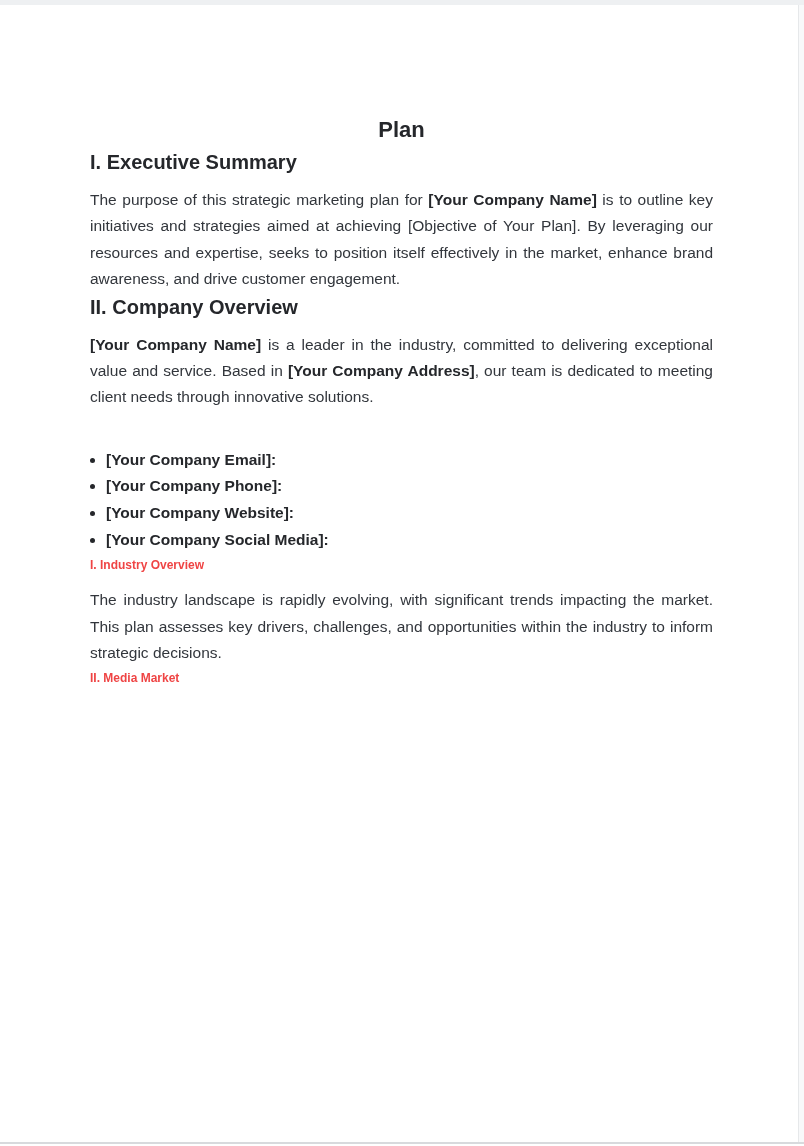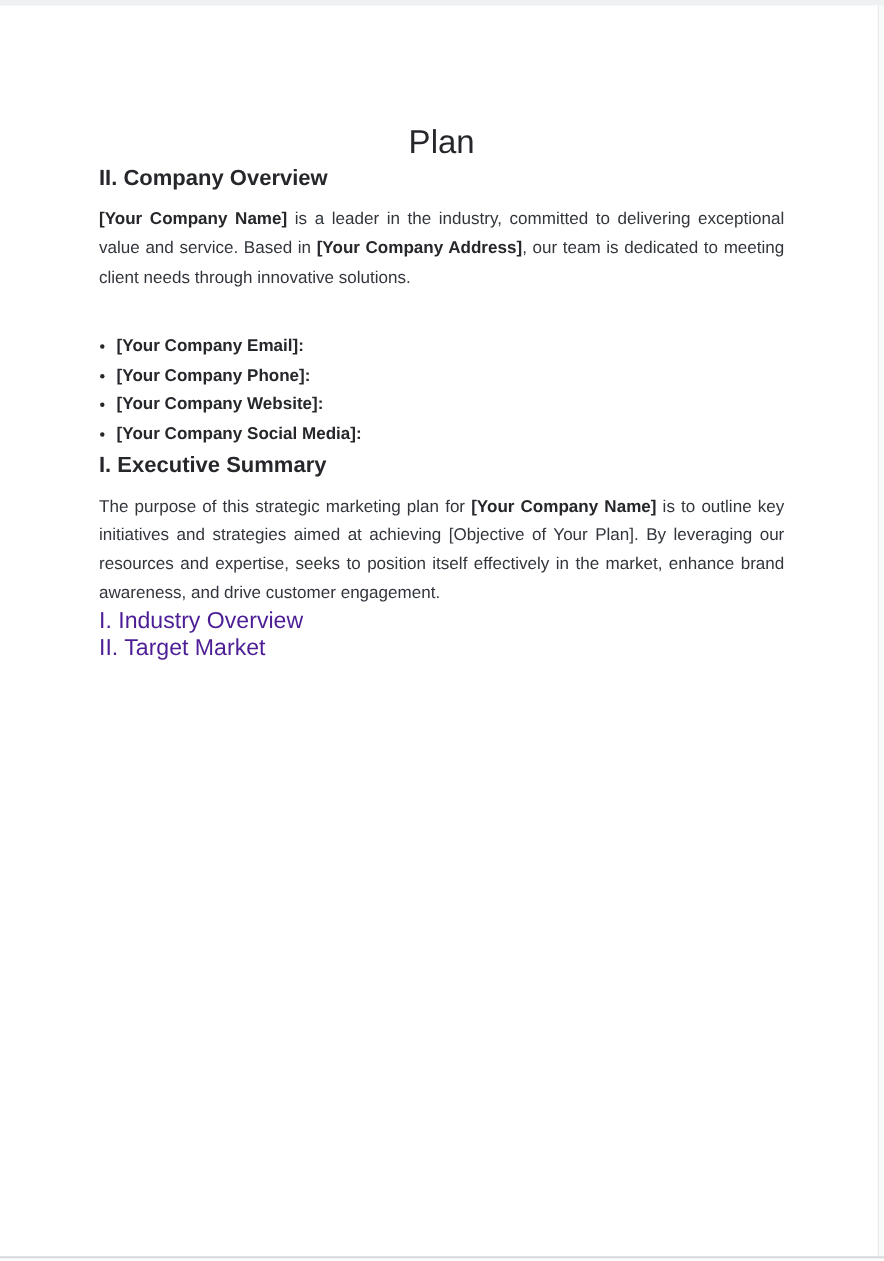--- a/index.html
+++ b/index.html
@@ -31,44 +31,44 @@
     background: #d8dadd;
   }
 
   .content {
     position: relative;
     padding: 112px 91px 0 90px;
   }
 
   .doc-title {
     margin: 0;
-    font-size: 30px;
+    font-size: 22px;
     line-height: 36px;
-    font-weight: 400;
+    font-weight: 700;
     text-align: center;
     color: #25272b;
   }
 
   h2.sec-heading {
     margin: 0;
     font-size: 20px;
     line-height: 28px;
     font-weight: 700;
     color: #25272b;
   }
   .h2-exec    { margin-top: 66px; }
   .h2-company { margin-top: 60px; }
   .h2-market  { margin-top: 48px; }
 
   h3.sub-heading {
     margin: 0;
-    font-size: 21px;
+    font-size: 12px;
     line-height: 24px;
-    font-weight: 400;
-    color: #4c1d95;
+    font-weight: 700;
+    color: #ef4444;
   }
   .h3-industry { margin-top: 21px; }
   .h3-target   { margin-top: 53px; }
 
   p.body-text {
     margin: 11px 0 0 0;
     font-size: 15.5px;
     line-height: 26.4px;
     color: #32363c;
     text-align: justify;
@@ -96,33 +96,34 @@
 
 <div class="canvas-top-edge"></div>
 <div class="canvas-right-edge"></div>
 <div class="page-bottom-edge"></div>
 
 <div class="content">
 
   <h1 class="doc-title">Plan</h1>
 
   <section>
+    <h2 class="sec-heading h2-exec">I. Executive Summary</h2>
+    <p class="body-text"><span>The purpose of this strategic marketing plan for </span><strong>[Your Company Name]</strong><span> is to outline key initiatives and strategies aimed at achieving [Objective of Your Plan]. By leveraging our resources and expertise, seeks to position itself effectively in the market, enhance brand awareness, and drive customer engagement.</span></p>
+  </section>
+
+  <section>
     <h2 class="sec-heading h2-company">II. Company Overview</h2>
     <p class="body-text"><strong>[Your Company Name]</strong><span> is a leader in the industry, committed to delivering exceptional value and service. Based in </span><strong>[Your Company Address]</strong><span>, our team is dedicated to meeting client needs through innovative solutions.</span></p>
     <ul class="contact-list">
       <li>[Your Company Email]:</li>
       <li>[Your Company Phone]:</li>
       <li>[Your Company Website]:</li>
       <li>[Your Company Social Media]:</li>
     </ul>
   </section>
 
   <section>
-    <h2 class="sec-heading h2-exec">I. Executive Summary</h2>
-    <p class="body-text"><span>The purpose of this strategic marketing plan for </span><strong>[Your Company Name]</strong><span> is to outline key initiatives and strategies aimed at achieving [Objective of Your Plan]. By leveraging our resources and expertise, seeks to position itself effectively in the market, enhance brand awareness, and drive customer engagement.</span></p>
-  </section>
-
-  <section>
     <h3 class="sub-heading h3-industry">I. Industry Overview</h3>
-    <h3 class="sub-heading h3-target">II. Target Market</h3>
+    <p class="body-text p-industry">The industry landscape is rapidly evolving, with significant trends impacting the market. This plan assesses key drivers, challenges, and opportunities within the industry to inform strategic decisions.</p>
+    <h3 class="sub-heading h3-target">II. Media Market</h3>
   </section>
 
 </div>
 
 </body></html>

